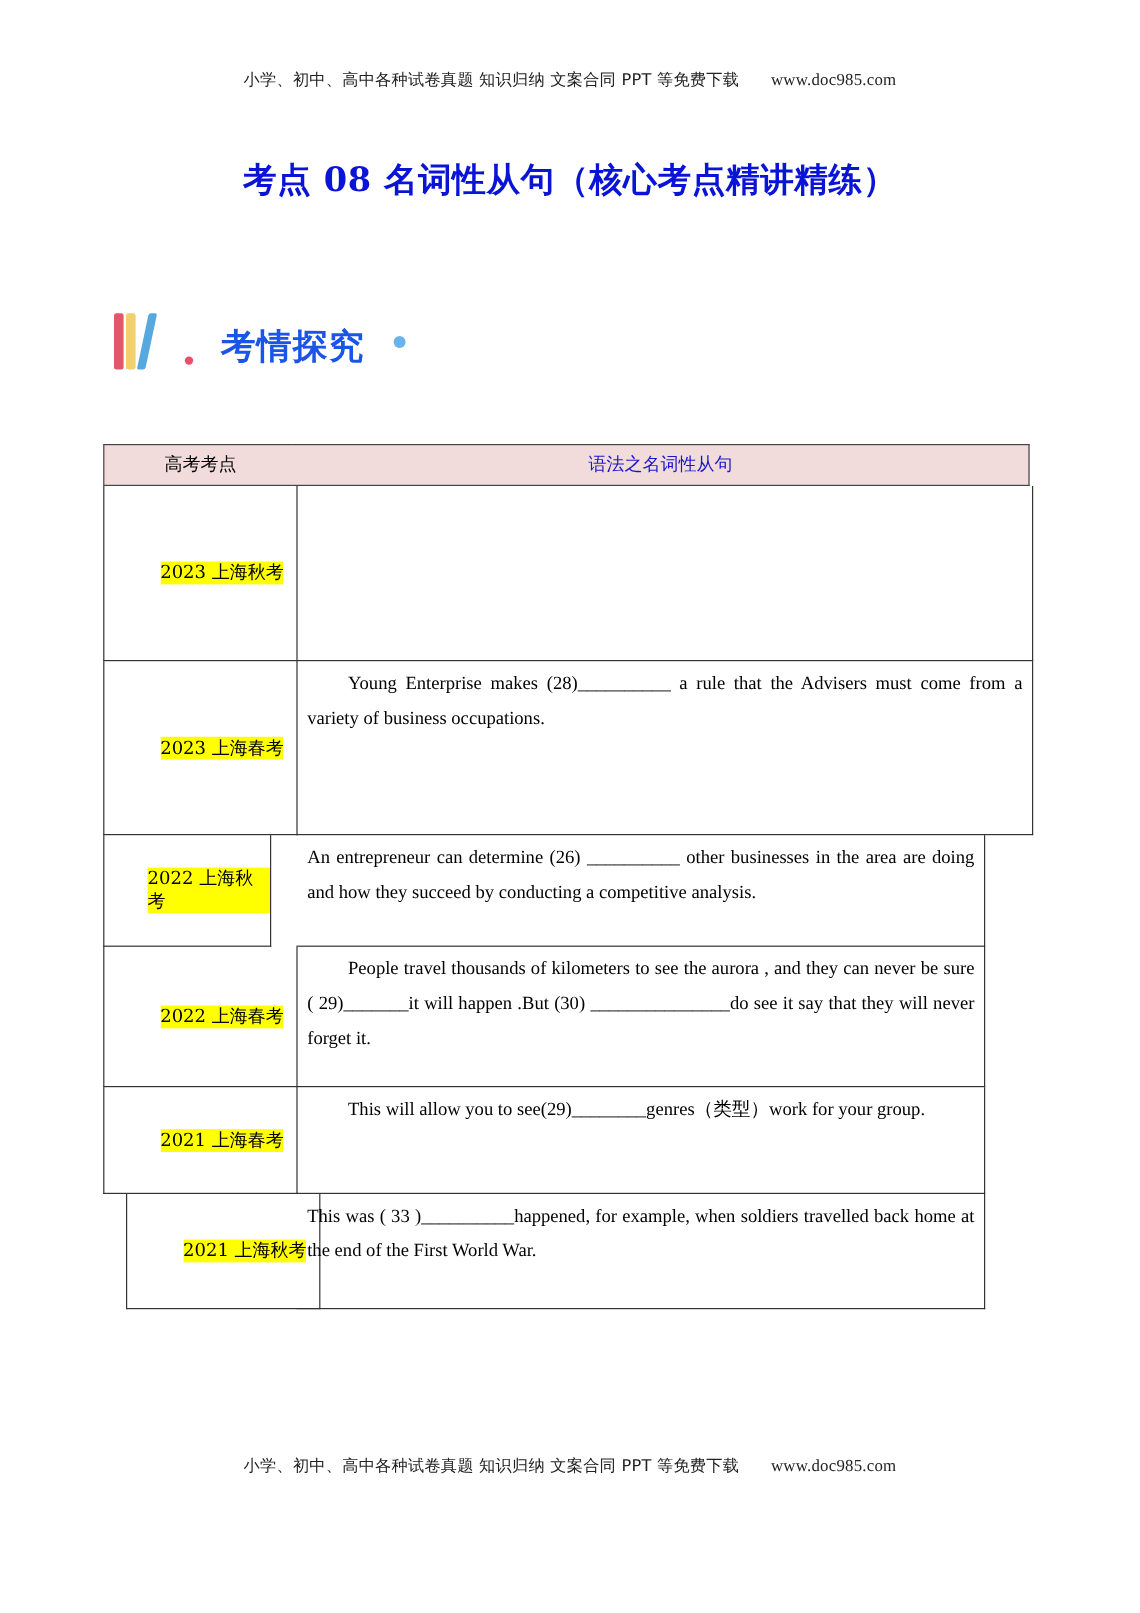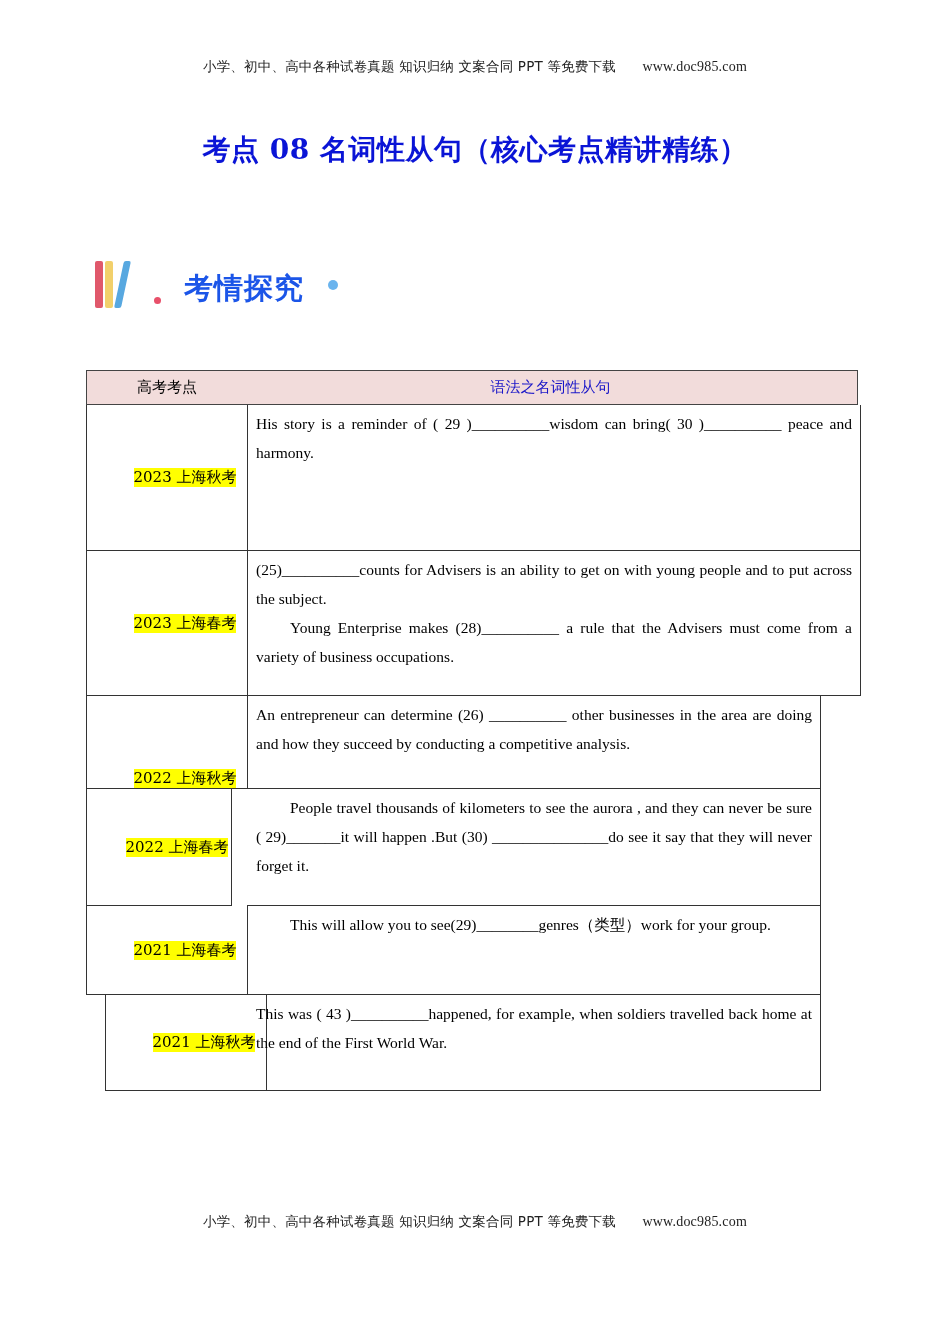--- a/index.html
+++ b/index.html
@@ -73,56 +73,54 @@
 
 <div class="grid">
 
   <div class="cell hdr" style="left:86px; top:370px; width:162px; height:35px;">高考考点</div>
   <div class="cell hdr right" style="left:244px; top:370px; width:614px; height:35px;">语法之名词性从句</div>
 
   <div class="cell lcell" style="left:86px; top:405px; width:162px; height:146px;">
     <span class="hl">2023 上海秋考</span>
   </div>
   <div class="cell rcell" style="left:247px; top:405px; width:614px; height:146px;">
-    <p> His story is a reminder of ( 29 )__________wisdom can bring( 30 )__________ peace and harmony.</p>
   </div>
 
   <div class="cell lcell" style="left:86px; top:551px; width:162px; height:145px;">
     <span class="hl">2023 上海春考</span>
   </div>
   <div class="cell rcell" style="left:247px; top:551px; width:614px; height:145px;">
-    <p>(25)__________counts for Advisers is an ability to get on with young people and to put across the subject.</p>
     <p class="indent">Young Enterprise makes (28)__________ a rule that the Advisers must come from a variety of business occupations.</p>
   </div>
 
-  <div class="cell lcell" style="left:86px; top:696px; width:162px; height:93px;align-items:flex-end;">
+  <div class="cell lcell" style="left:86px; top:696px; width:140px; height:93px;">
     <span class="hl">2022 上海秋考</span>
   </div>
   <div class="cell rcell" style="left:247px; top:696px; width:574px; height:93px;">
     <p>An entrepreneur can determine (26) __________ other businesses in the area are doing and how they succeed by conducting a competitive analysis.</p>
   </div>
 
-  <div class="cell lcell" style="left:86px; top:789px; width:146px; height:117px;">
+  <div class="cell lcell" style="left:86px; top:789px; width:162px; height:117px;">
     <span class="hl">2022 上海春考</span>
   </div>
   <div class="cell rcell" style="left:247px; top:789px; width:574px; height:117px;">
     <p class="indent">People travel thousands of kilometers to see the aurora , and they can never be sure ( 29)_______it will happen .But (30) _______________do see it say that they will never forget it.</p>
   </div>
 
   <div class="cell lcell" style="left:86px; top:906px; width:162px; height:89px;">
     <span class="hl">2021 上海春考</span>
   </div>
   <div class="cell rcell" style="left:247px; top:906px; width:574px; height:89px;">
     <p class="indent">This will allow you to see(29)________genres（类型）work for your group.</p>
   </div>
 
   <div class="cell lcell" style="left:86px; top:995px; width:162px; height:96px;margin-left:19px;">
     <span class="hl">2021 上海秋考</span>
   </div>
   <div class="cell rcell" style="left:247px; top:995px; width:574px; height:96px;">
-    <p>This was ( 43 )__________happened, for example, when soldiers travelled back home at the end of the First World War.</p>
+    <p>This was ( 33 )__________happened, for example, when soldiers travelled back home at the end of the First World War.</p>
   </div>
 </div>
 
 <div class="page-footer">
   <span>小学、初中、高中各种试卷真题  知识归纳  文案合同  PPT 等免费下载</span>
   <span class="site">www.doc985.com</span>
 </div>
 
 </body></html>

